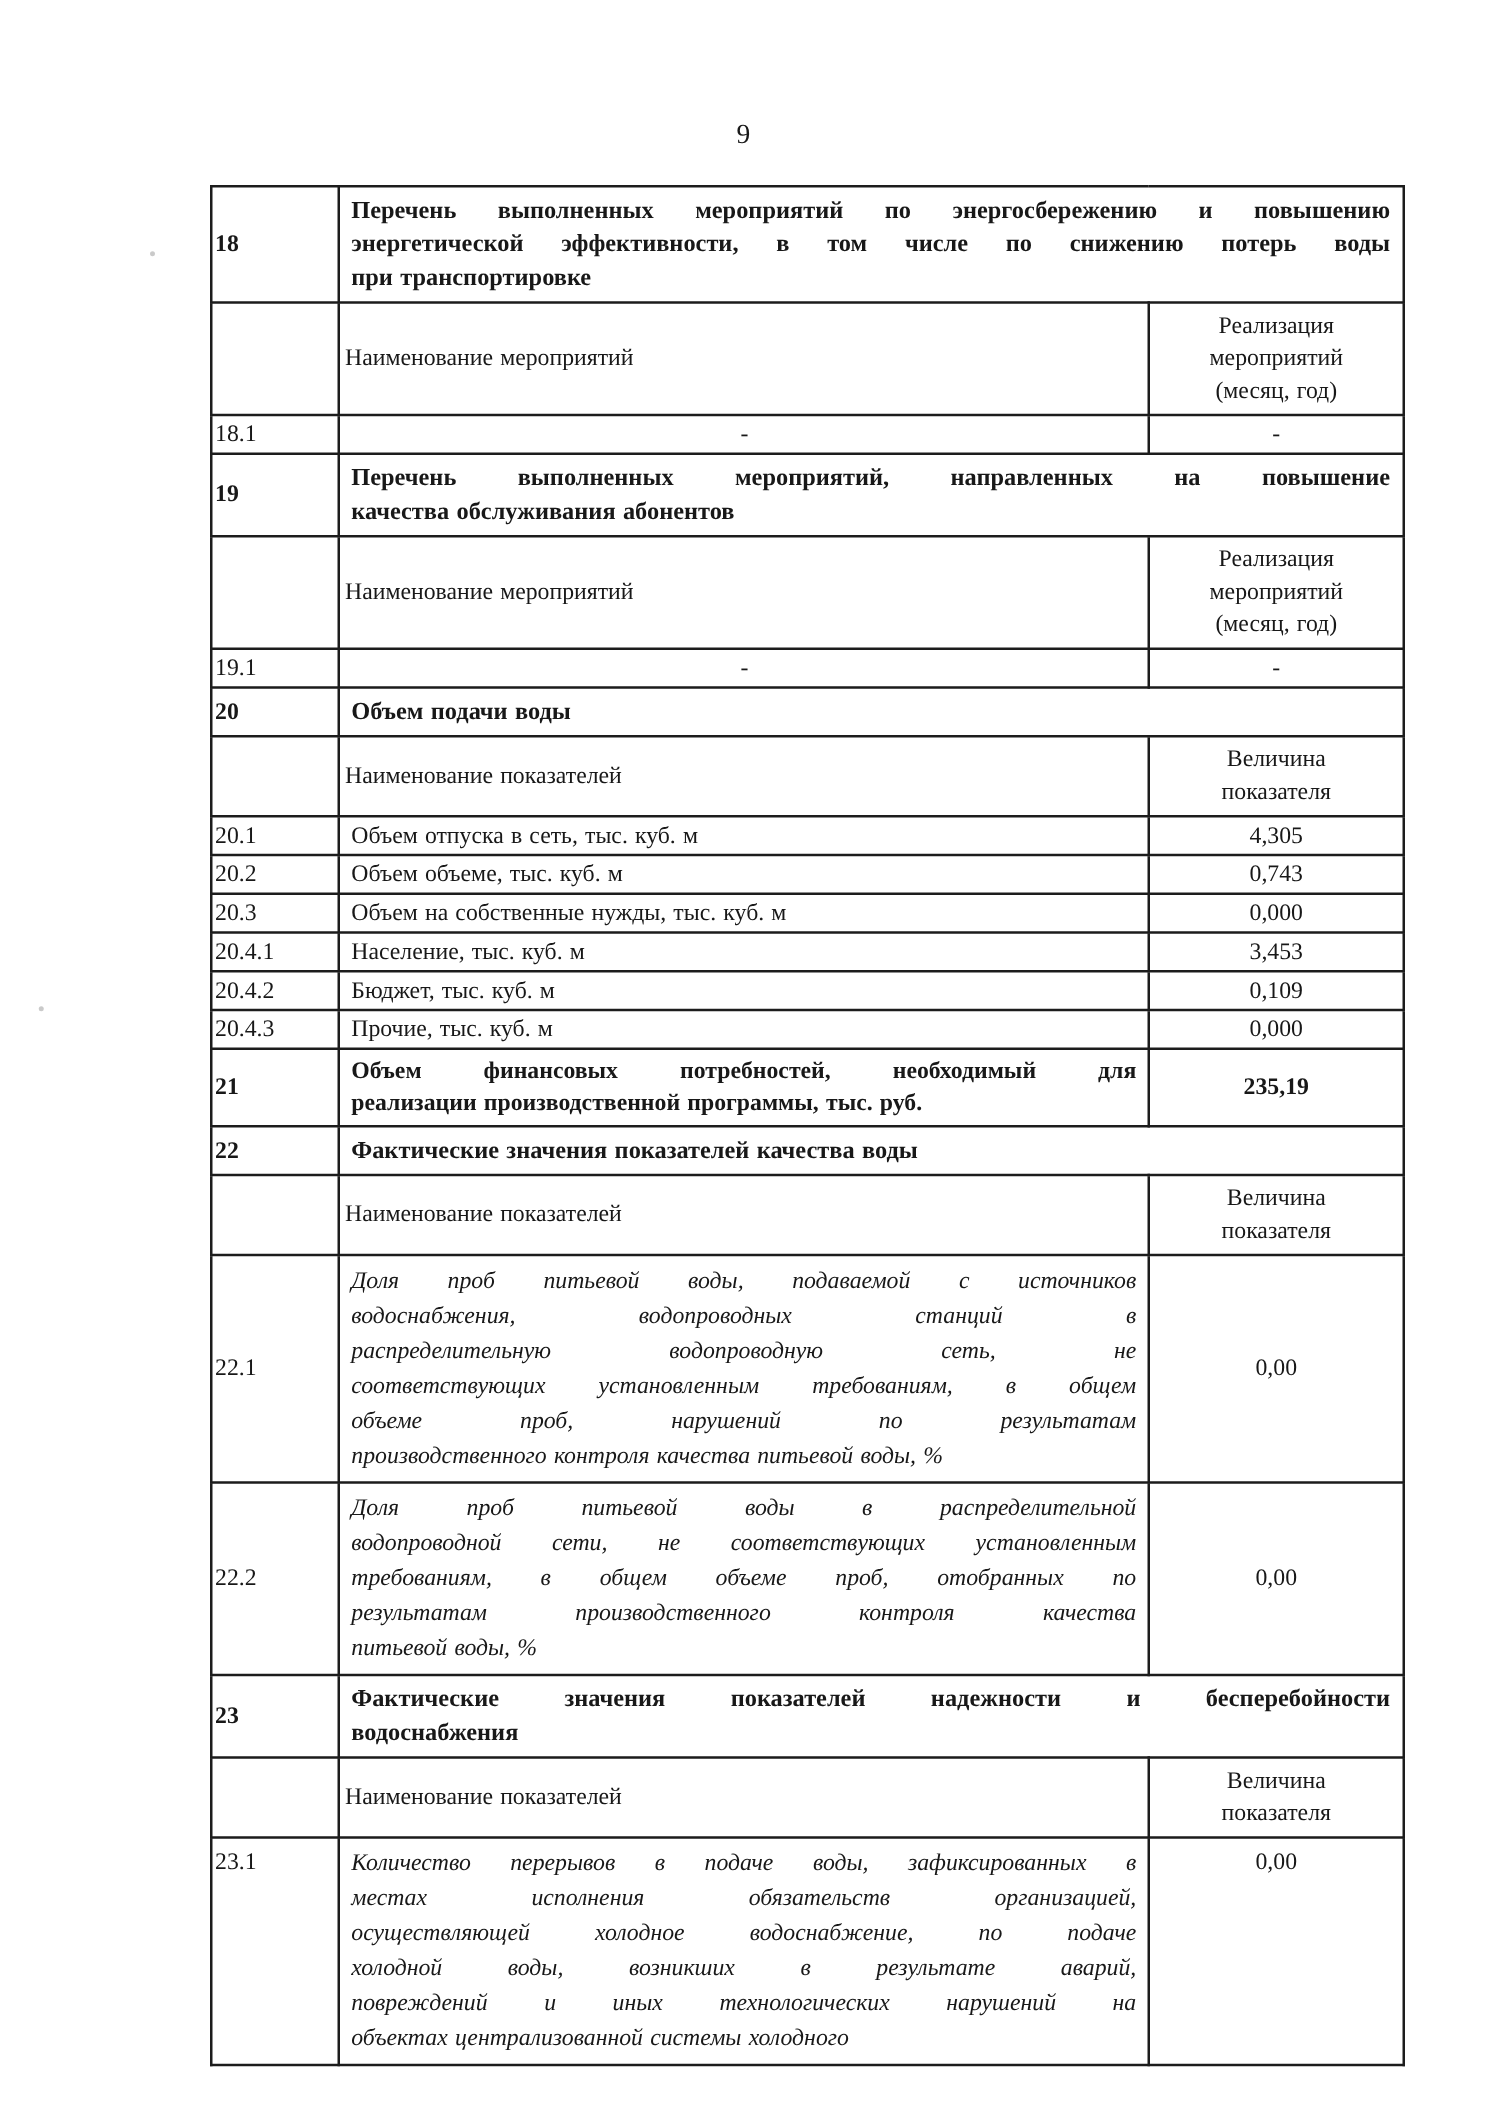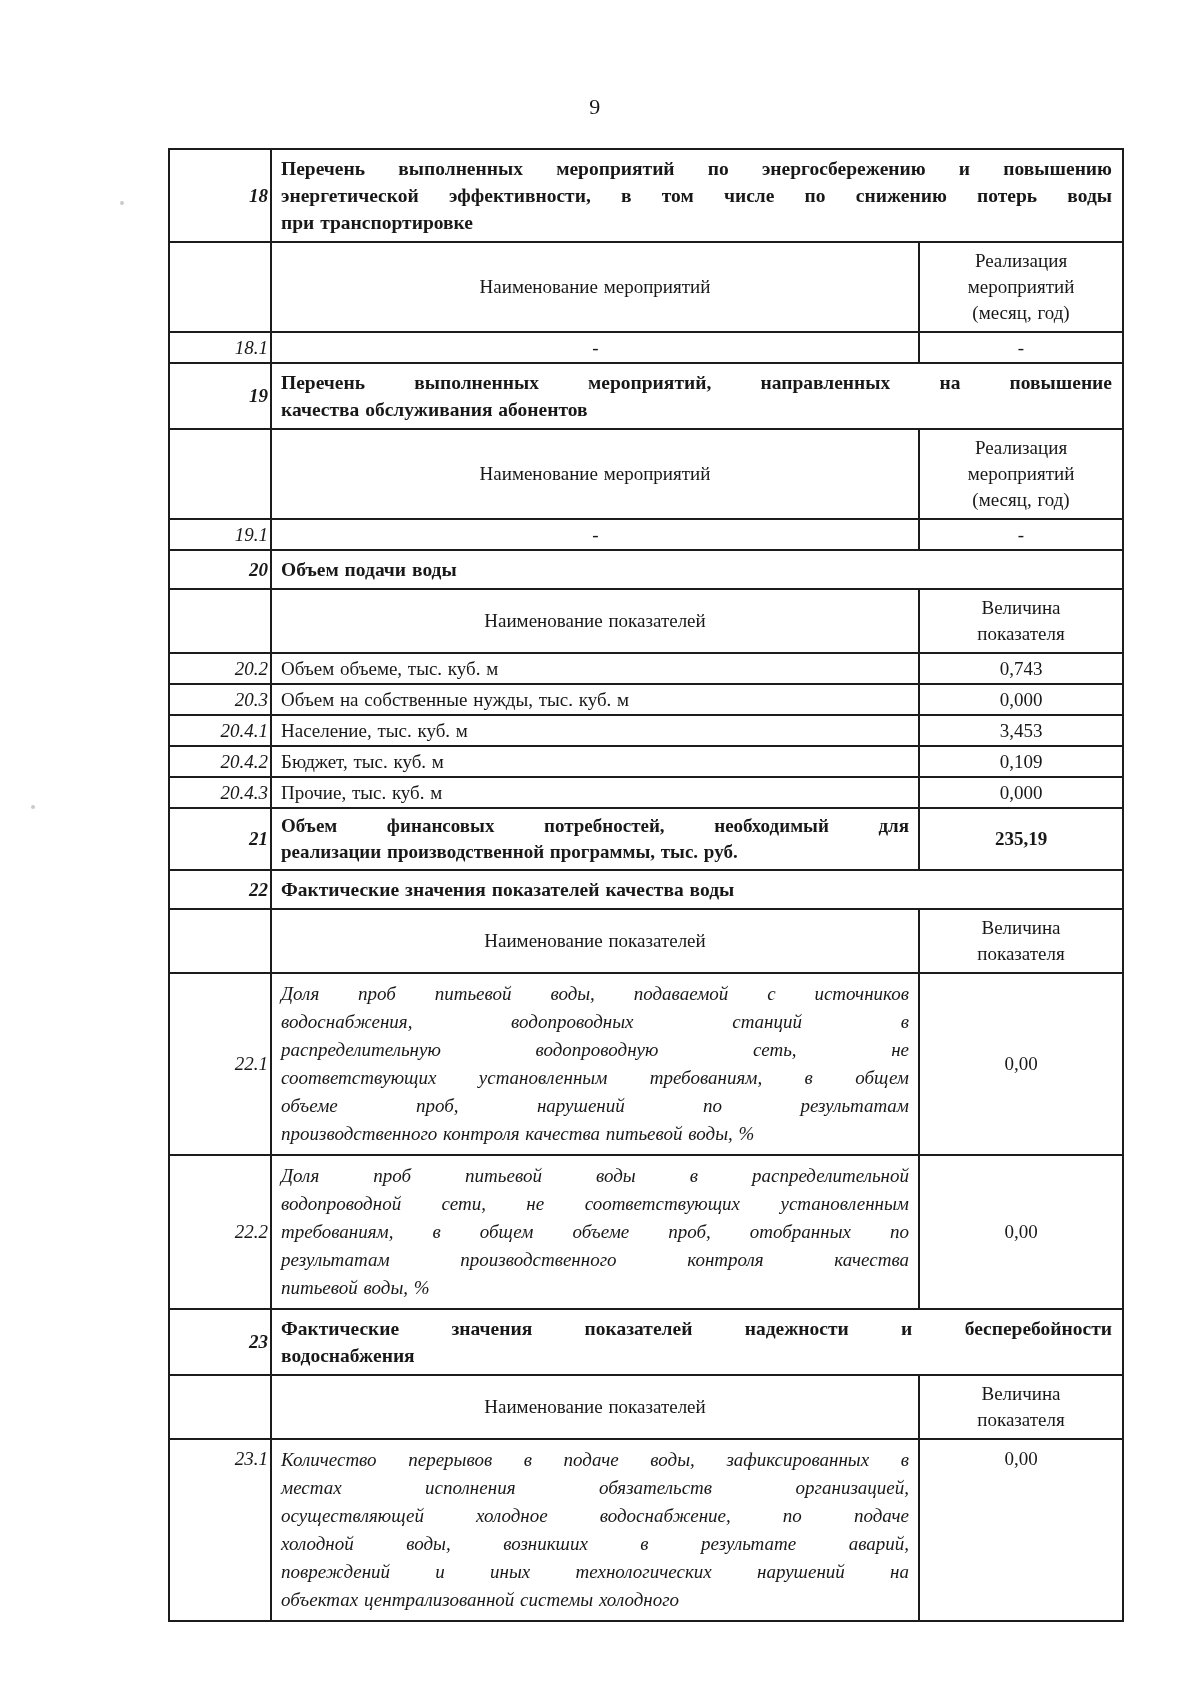--- a/index.html
+++ b/index.html
@@ -14,31 +14,31 @@
     text-align:center; font-size:22px; letter-spacing:.5px;
   }
   table.doc {
     position:absolute; left:168px; top:148px; width:954px;
     border-collapse:collapse; table-layout:fixed;
   }
   td {
     border:2px solid #1c1c1c; vertical-align:middle;
     font-size:19px; padding:2px 6px; word-spacing:1px;
   }
-  .c-num  { text-align:right; padding:2px 2px;font-style:italic; }
+  .c-num  { text-align:left; padding:2px 2px; }
   .row-section .c-num { font-weight:bold; }
   .c-title {
     font-weight:bold; font-size:19.5px; padding:5px 10px 5px 9px;
   }
   .c-title div { line-height:27px; }
   .jline { text-align:justify; text-align-last:justify; }
   .jlast { text-align:left;    text-align-last:left; }
   .cline { text-align:center; }
   .row-header td { padding:5px 4px;margin-top:44px; }
-  .c-hname { text-align:center; }
+  .c-hname { text-align:left; }
   .c-hval  { padding:5px 2px; }
   .c-hval div { line-height:26px; }
   .c-text { padding:2px 8px 2px 9px; line-height:25px; }
   .c-val  { text-align:center; }
   .v-dash .c-text { text-align:center; }
   .v-bold td { font-weight:bold; }
   .v-bold .c-text { padding:4px 9px; }
   .v-bold .c-text div { line-height:26px; }
   .v-para .c-text { padding:6px 9px 6px 9px; }
   .v-para .c-text div { line-height:28px;font-style:italic; }
@@ -114,20 +114,25 @@
       </tr>
       <tr class="row-header">
         <td class="c-num"></td>
         <td class="c-hname">Наименование показателей</td>
         <td class="c-hval">
           <div class="cline">Величина</div>
           <div class="cline">показателя</div>
         </td>
       </tr>
       <tr class="row-item">
+        <td class="c-num">20.1</td>
+        <td class="c-text">Объем отпуска в сеть, тыс. куб. м</td>
+        <td class="c-val">4,305</td>
+      </tr>
+      <tr class="row-item">
         <td class="c-num">20.2</td>
         <td class="c-text">Объем объеме, тыс. куб. м</td>
         <td class="c-val">0,743</td>
       </tr>
       <tr class="row-item">
         <td class="c-num">20.3</td>
         <td class="c-text">Объем на собственные нужды, тыс. куб. м</td>
         <td class="c-val">0,000</td>
       </tr>
       <tr class="row-item">

